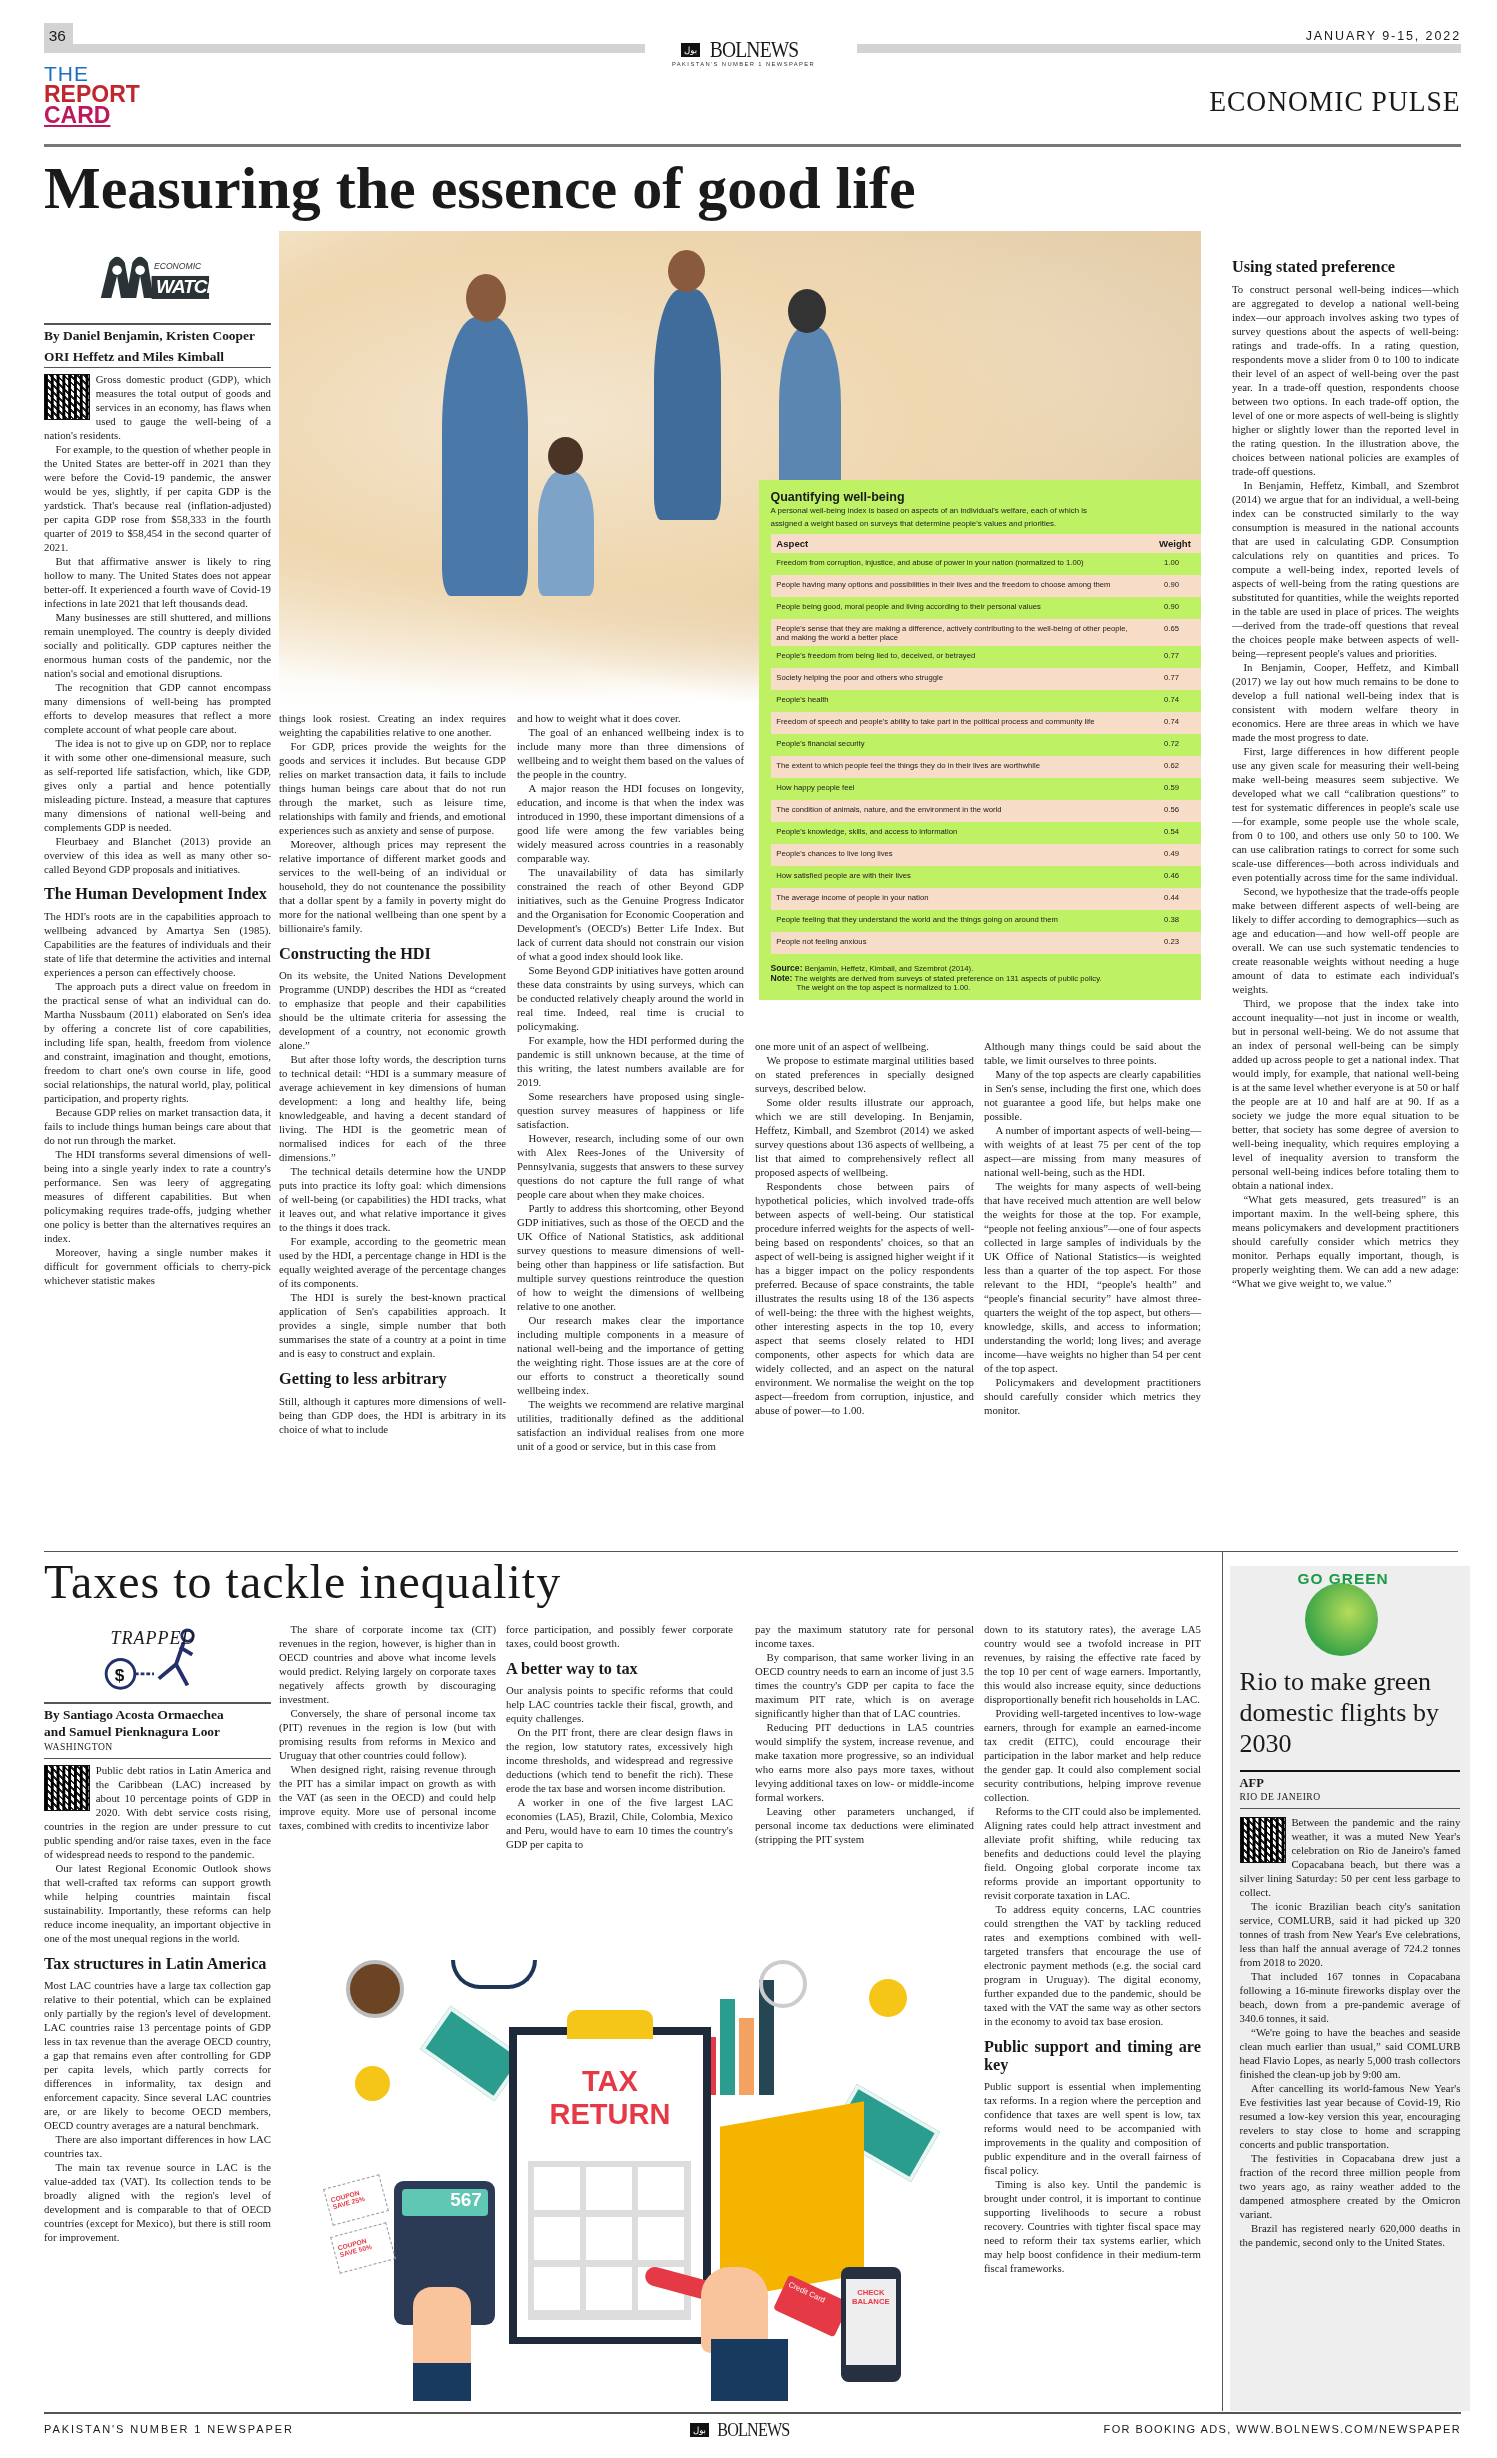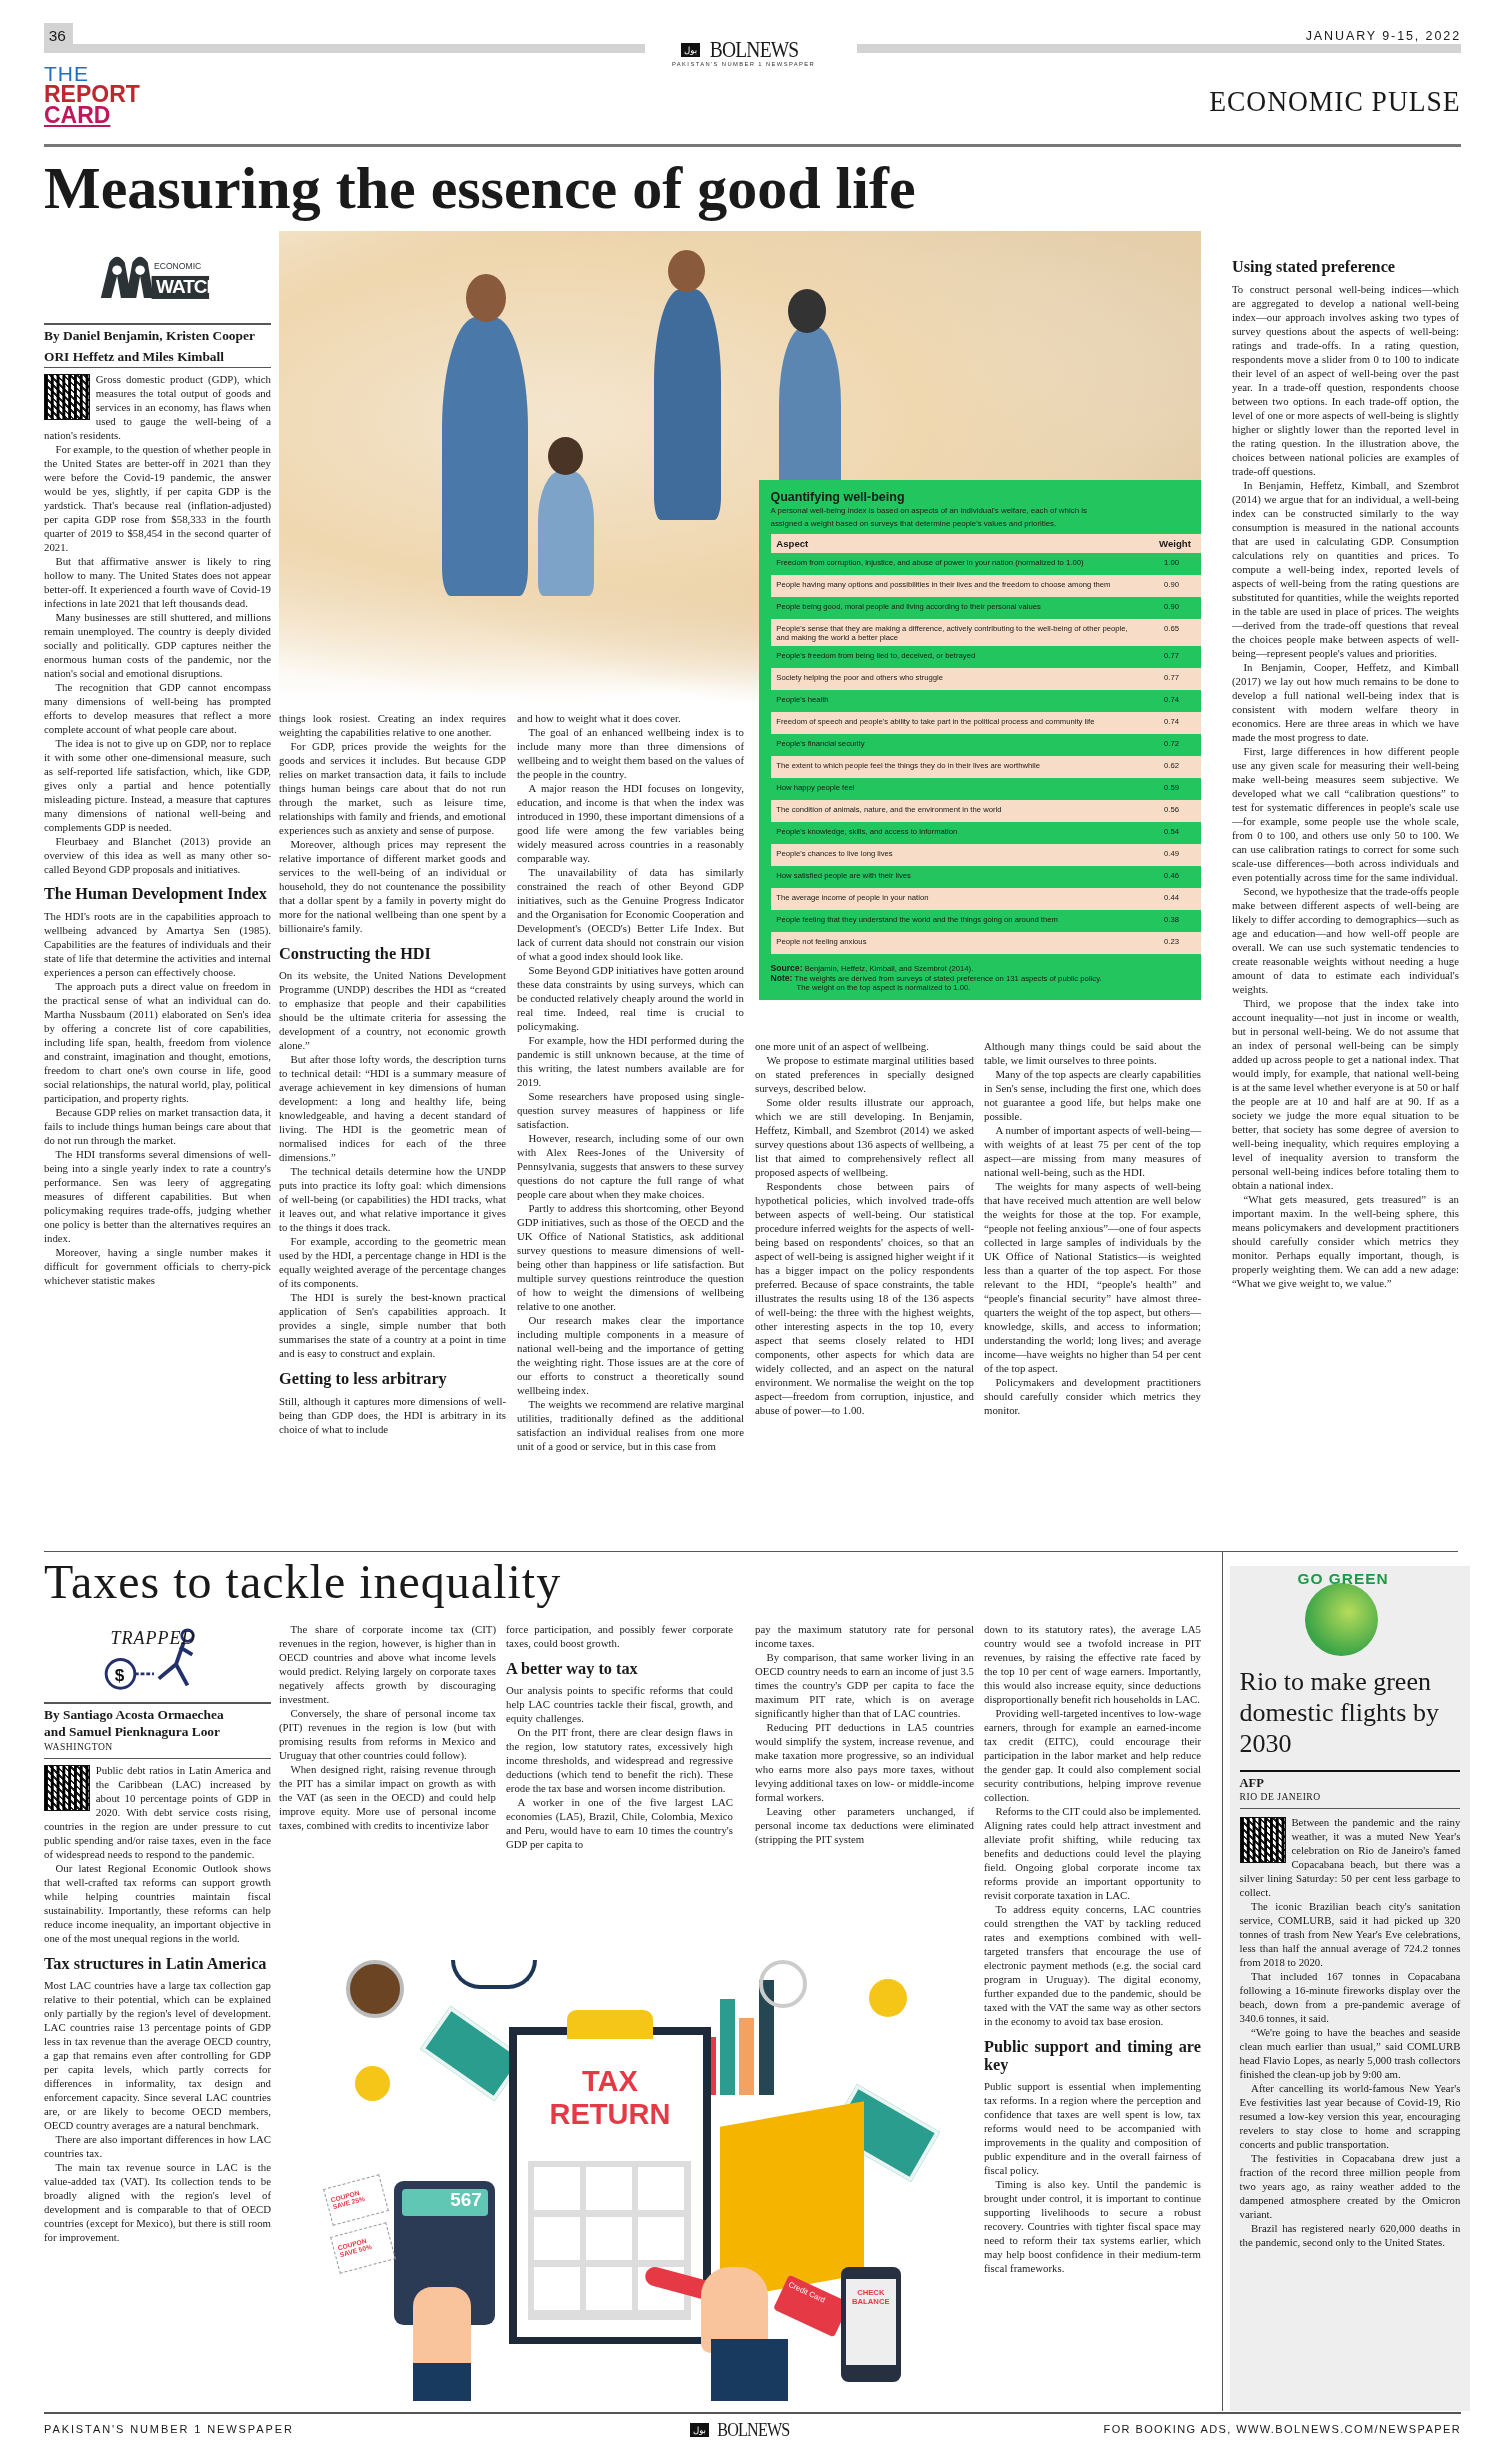--- a/index.html
+++ b/index.html
@@ -42,21 +42,21 @@
   
   .illus { left: 279px; top: 231px; width: 922px; height: 471px;
     background:
       radial-gradient(ellipse at 30% 40%, #f4e6cf 0%, #efd7b0 40%, transparent 70%),
       radial-gradient(ellipse at 75% 30%, #eadcc4 0%, #e3c89e 50%, transparent 75%),
       linear-gradient(180deg, #f6ead6 0%, #f0dcbb 60%, #fff 100%); }
   .fig { background: #4a78a8; border-radius: 40% 40% 10% 10%; }
   .fig-head { background: #8a5a3c; border-radius: 50%; }
 
   
-  .tbl-card { left: 759px; top: 480px; width: 442px; background: #22c55e; padding: 9.6px 0 7.7px 11.5px; }
+  .tbl-card { left: 759px; top: 480px; width: 442px; background: #bef264; padding: 9.6px 0 7.7px 11.5px; }
   .tbl-title { font-family: "Liberation Sans", sans-serif; font-weight: bold; font-size: 12.5px; }
   .tbl-sub { font-family: "Liberation Sans", sans-serif; font-size: 7.9px; line-height: 13.4px; color: #222; margin-bottom: 3.8px; }
   table.wb { width: 430px; border-collapse: collapse; font-family: "Liberation Sans", sans-serif; font-size: 7.7px; }
   table.wb th { background: #f7dcc7; text-align: left; font-size: 9.6px; padding: 3.8px 5.8px; }
   table.wb th.w { text-align: right; padding-right: 9.6px; }
   table.wb td { padding: 4.8px 5.8px; height: 22px; vertical-align: top; }
   table.wb td.w { text-align: center; width: 58px; }
   table.wb tr.alt td { background: #f7dcc7; }
   .tbl-notes { font-family: "Liberation Sans", sans-serif; font-size: 7.7px; line-height: 9.6px; margin-top: 9.6px; }
   .tbl-notes b { font-size: 8.6px; }
@@ -85,21 +85,21 @@
 <div class="abs report-card sans">
   <div class="rc-the">THE</div>
   <div class="rc-report">REPORT</div>
   <div class="rc-card">CARD</div>
 </div>
 <div class="abs econ-pulse">ECONOMIC PULSE</div>
 <div class="abs hr-thick" style="top:144px;"></div>
 
 <div class="abs headline">Measuring the essence of good life</div>
 
-<div class="abs" style="left:96px;top:245px;width:115px;height:60px;">
+<div class="abs" style="left:96px;top:245px;width:115px;height:60px;font-style:italic;">
   <svg width="115" height="60" viewBox="0 0 120 62">
     <path d="M5 55 L14 18 Q22 6 30 18 L34 40 L38 18 Q46 6 54 18 L60 55 L50 55 L46 32 L42 55 L26 55 L22 32 L16 55 Z" fill="#2b3336"></path>
     <circle cx="22" cy="26" r="5" fill="#fff"></circle>
       <circle cx="46" cy="26" r="5" fill="#fff"></circle>
     <rect x="58" y="32" width="60" height="24" fill="#2b3336"></rect>
   </svg>
   <span class="abs sans" style="left:58px;top:16.3px;font-size:8.6px;color:#2b3336;">ECONOMIC</span>
   <span class="abs sans" style="left:60px;top:31px;font-size:19px;font-weight:bold;color:#fff;letter-spacing:-1px;">WATCH</span>
 </div>
 

